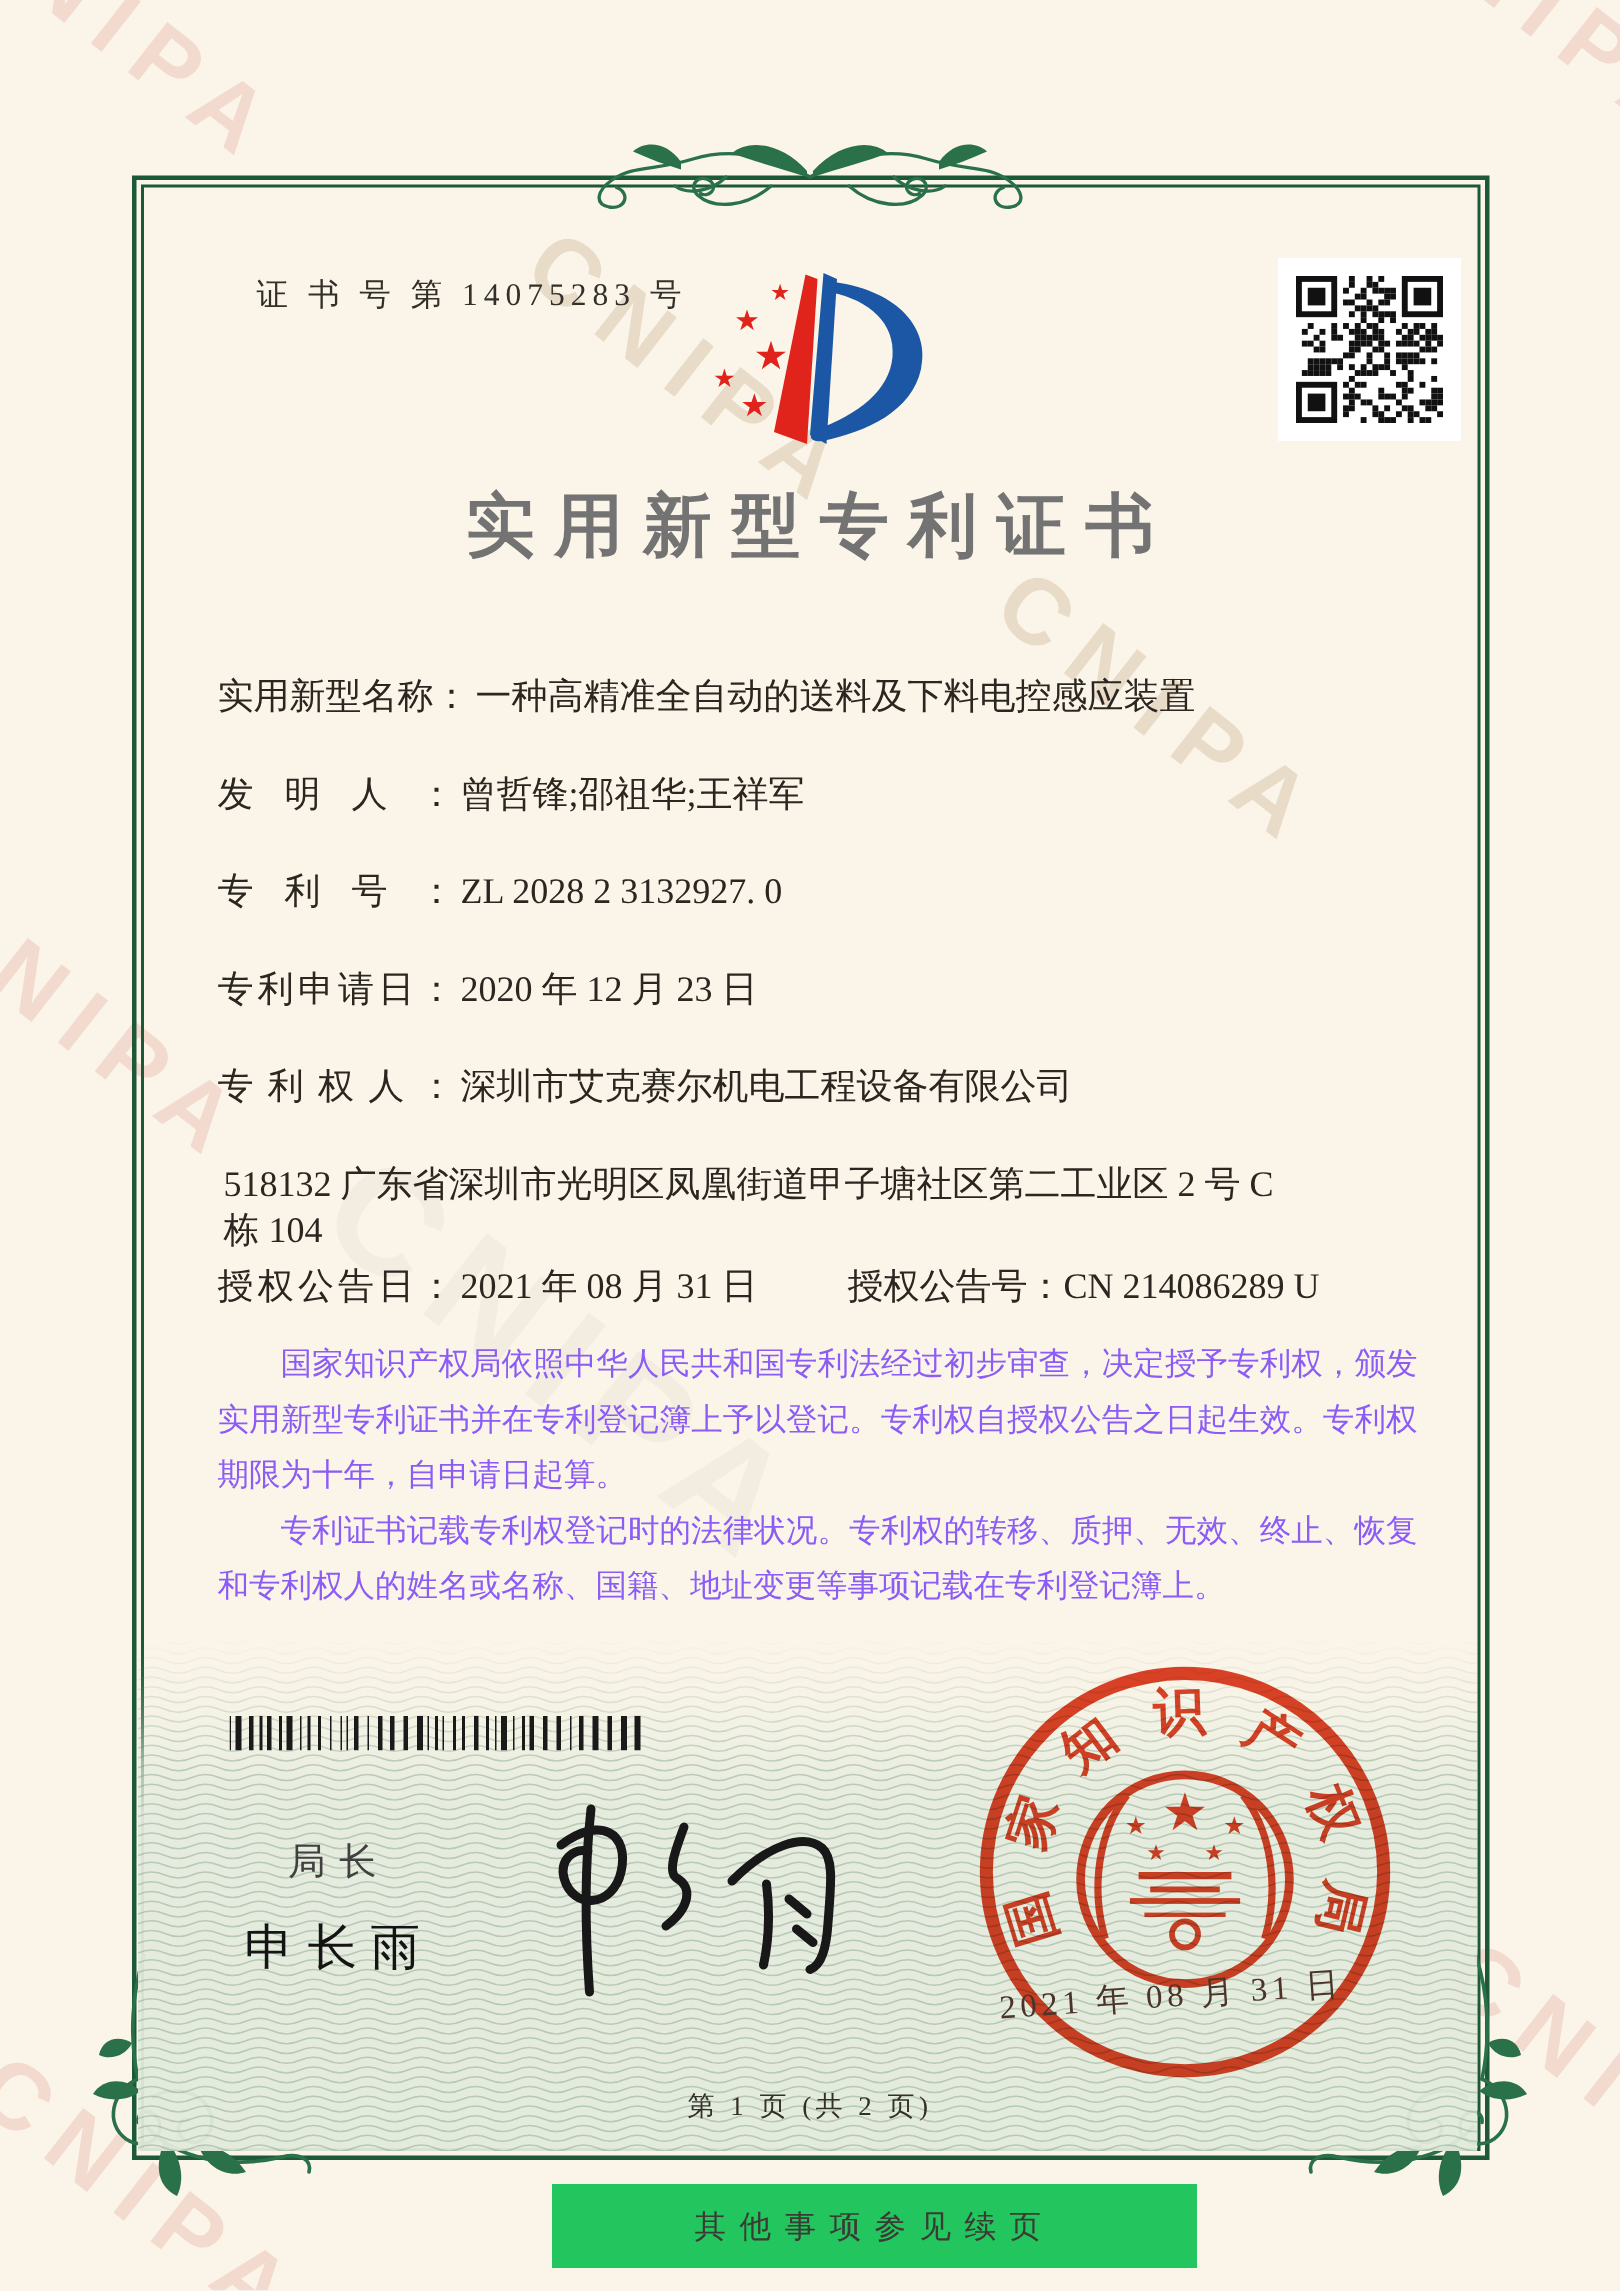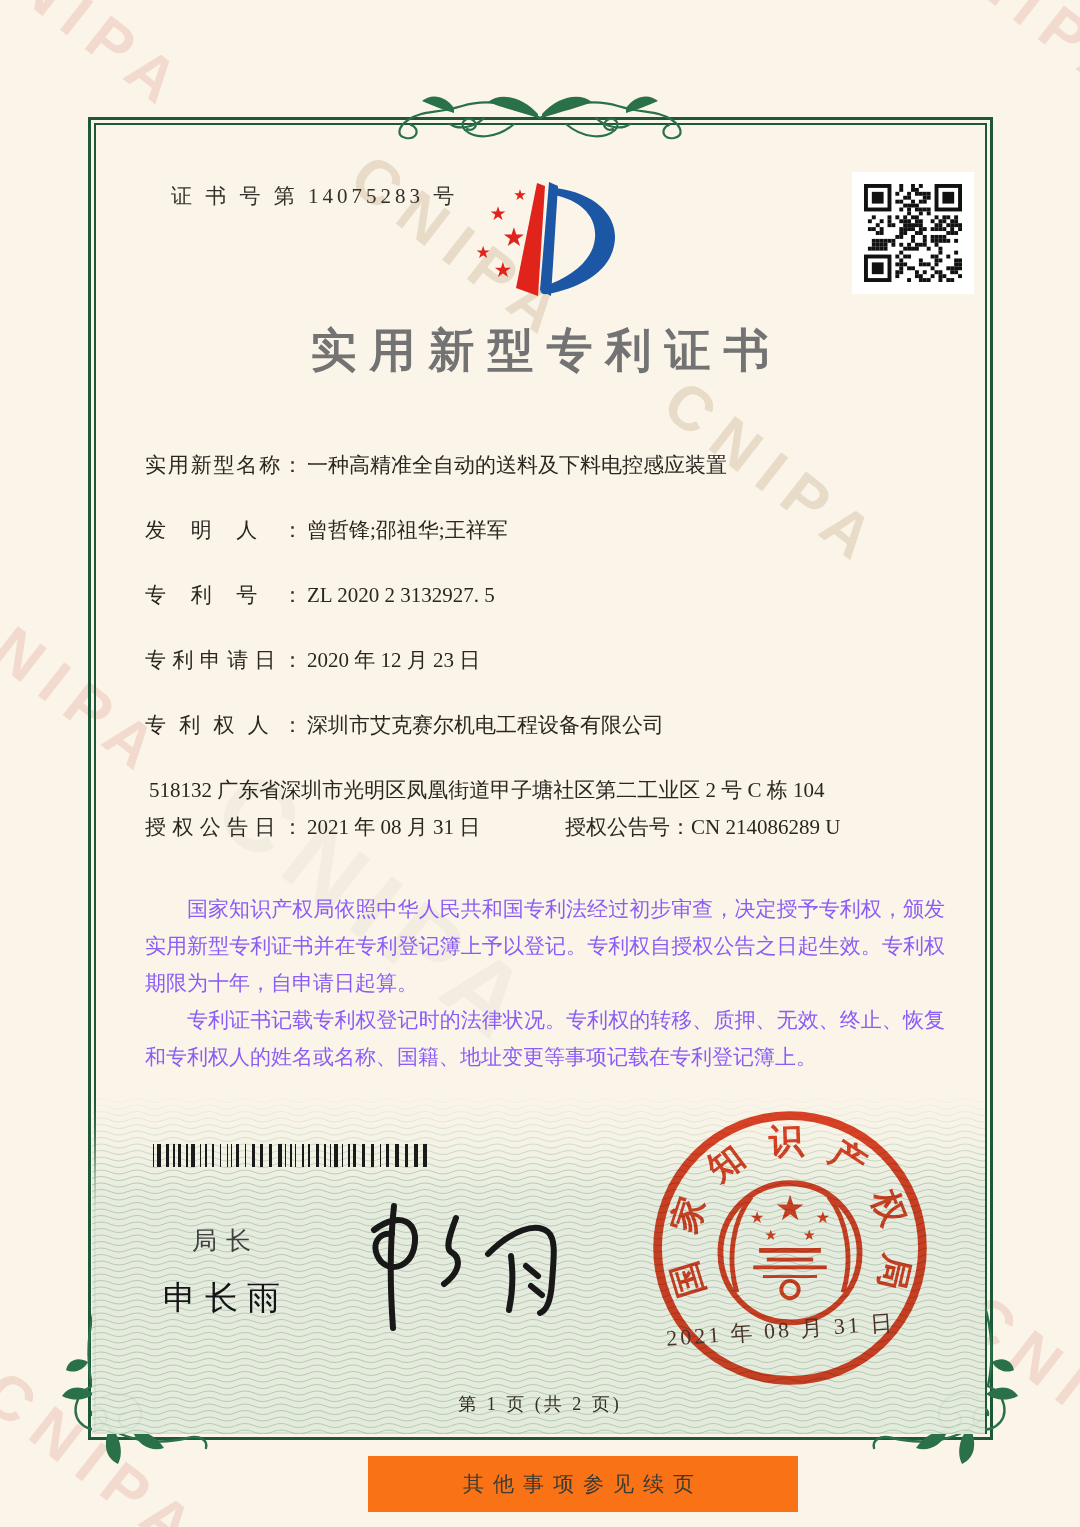--- a/index.html
+++ b/index.html
@@ -16,21 +16,21 @@
   .frame{position:absolute;left:88px;top:117px;width:899px;height:1317px;border:3px solid #1d5938;}
   .frame-inner{position:absolute;left:3px;top:3px;right:3px;bottom:3px;border:2px solid #1d5938;}
   
   .cert-no{position:absolute;left:145px;top:182px;font-size:21px;letter-spacing:4px;color:#33302a;margin-left:26px;}
   .logo{position:absolute;left:452px;top:176px;width:180px;height:132px;}
   .qr-box{position:absolute;left:852px;top:172px;width:122px;height:122px;background:#ffffff;
           display:flex;align-items:center;justify-content:center;}
   .title{position:absolute;left:0;top:320px;width:100%;text-align:center;font-size:46px;font-weight:700;
          letter-spacing:13px;padding-left:13px;box-sizing:border-box;color:#737373;}
   
-  .fields{position:absolute;left:145px;top:450px;width:710px;font-size:21px;line-height:31px;}
+  .fields{position:absolute;left:145px;top:450px;width:710px;font-size:24px;line-height:31px;}
   .field{display:flex;margin-bottom:34px;position:relative;}
   .f-label{flex:0 0 158px;text-align:justify;text-align-last:justify;white-space:nowrap;}
   .f-value{flex:1;margin-left:4px;}
   .field-addr{margin-bottom:6px;}
   .pair2{position:absolute;left:420px;top:0;white-space:nowrap;}
   
   .body-text{position:absolute;left:145px;width:800px;top:891px;font-size:21px;line-height:37px;
              text-align:justify;color:#8b5cf6;}
   .body-text p{margin:0;text-indent:2em;}
   
@@ -45,21 +45,21 @@
   .sig-name{position:absolute;left:163px;top:1276px;font-family:"Liberation Sans","DejaVu Sans",sans-serif;
             font-size:33px;letter-spacing:9px;color:#141414;}
   .signature{position:absolute;left:330px;top:1192px;width:255px;height:150px;}
   
   .seal{position:absolute;left:645px;top:1103px;width:290px;height:290px;mix-blend-mode:multiply;opacity:0.95;}
   .seal-date{position:absolute;left:666px;top:1316px;width:220px;font-size:22px;letter-spacing:3px;
              color:#4a342a;transform:rotate(-4deg);white-space:nowrap;}
   
   .page-info{position:absolute;left:0;top:1392px;width:100%;text-align:center;font-size:18px;
              letter-spacing:3px;color:#33302a;}
-  .cont-strip{position:absolute;left:368px;top:1456px;width:430px;height:56px;background:#f97316;
+  .cont-strip{position:absolute;left:368px;top:1456px;width:430px;height:56px;background:#22c55e;
               display:flex;align-items:center;justify-content:center;}
   .cont-strip span{font-size:21px;letter-spacing:9px;color:#3c3a34;}
   .ornament{position:absolute;pointer-events:none;}
 </style>
 </head>
 <body>
 
 <div class="page">
 
   <div class="wm wm-pink" style="left:-50px;top:-18px;font-size:62px;">CNIPA</div>
@@ -344,21 +344,21 @@
     <div class="field">
       <span class="f-label">实用新型名称：</span>
       <span class="f-value">一种高精准全自动的送料及下料电控感应装置</span>
     </div>
     <div class="field">
       <span class="f-label">发明人：</span>
       <span class="f-value">曾哲锋;邵祖华;王祥军</span>
     </div>
     <div class="field">
       <span class="f-label">专利号：</span>
-      <span class="f-value">ZL 2020 2 3132927. 5</span>
+      <span class="f-value">ZL 2028 2 3132927. 0</span>
     </div>
     <div class="field">
       <span class="f-label">专利申请日：</span>
       <span class="f-value">2020 年 12 月 23 日</span>
     </div>
     <div class="field">
       <span class="f-label">专利权人：</span>
       <span class="f-value">深圳市艾克赛尔机电工程设备有限公司</span>
     </div>
     <div class="field field-addr">

